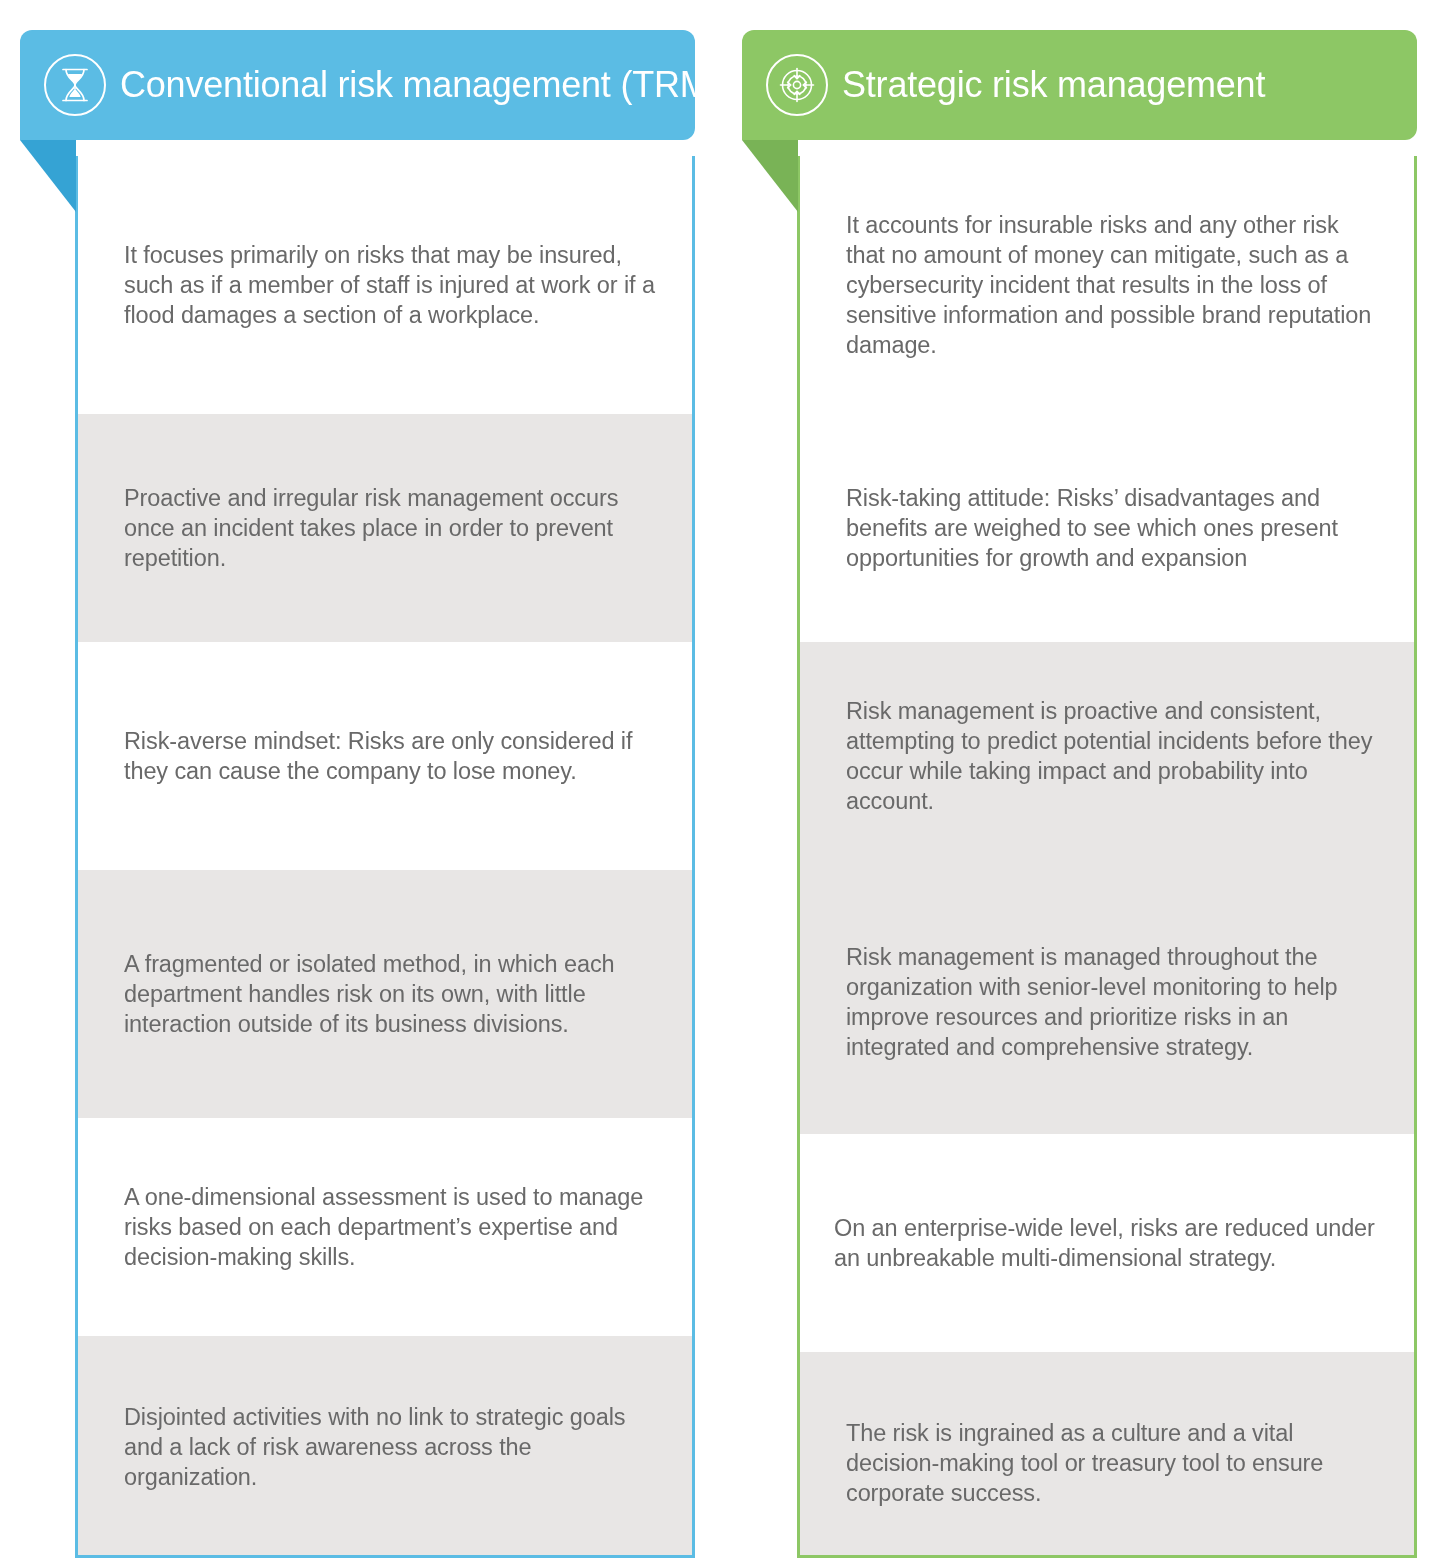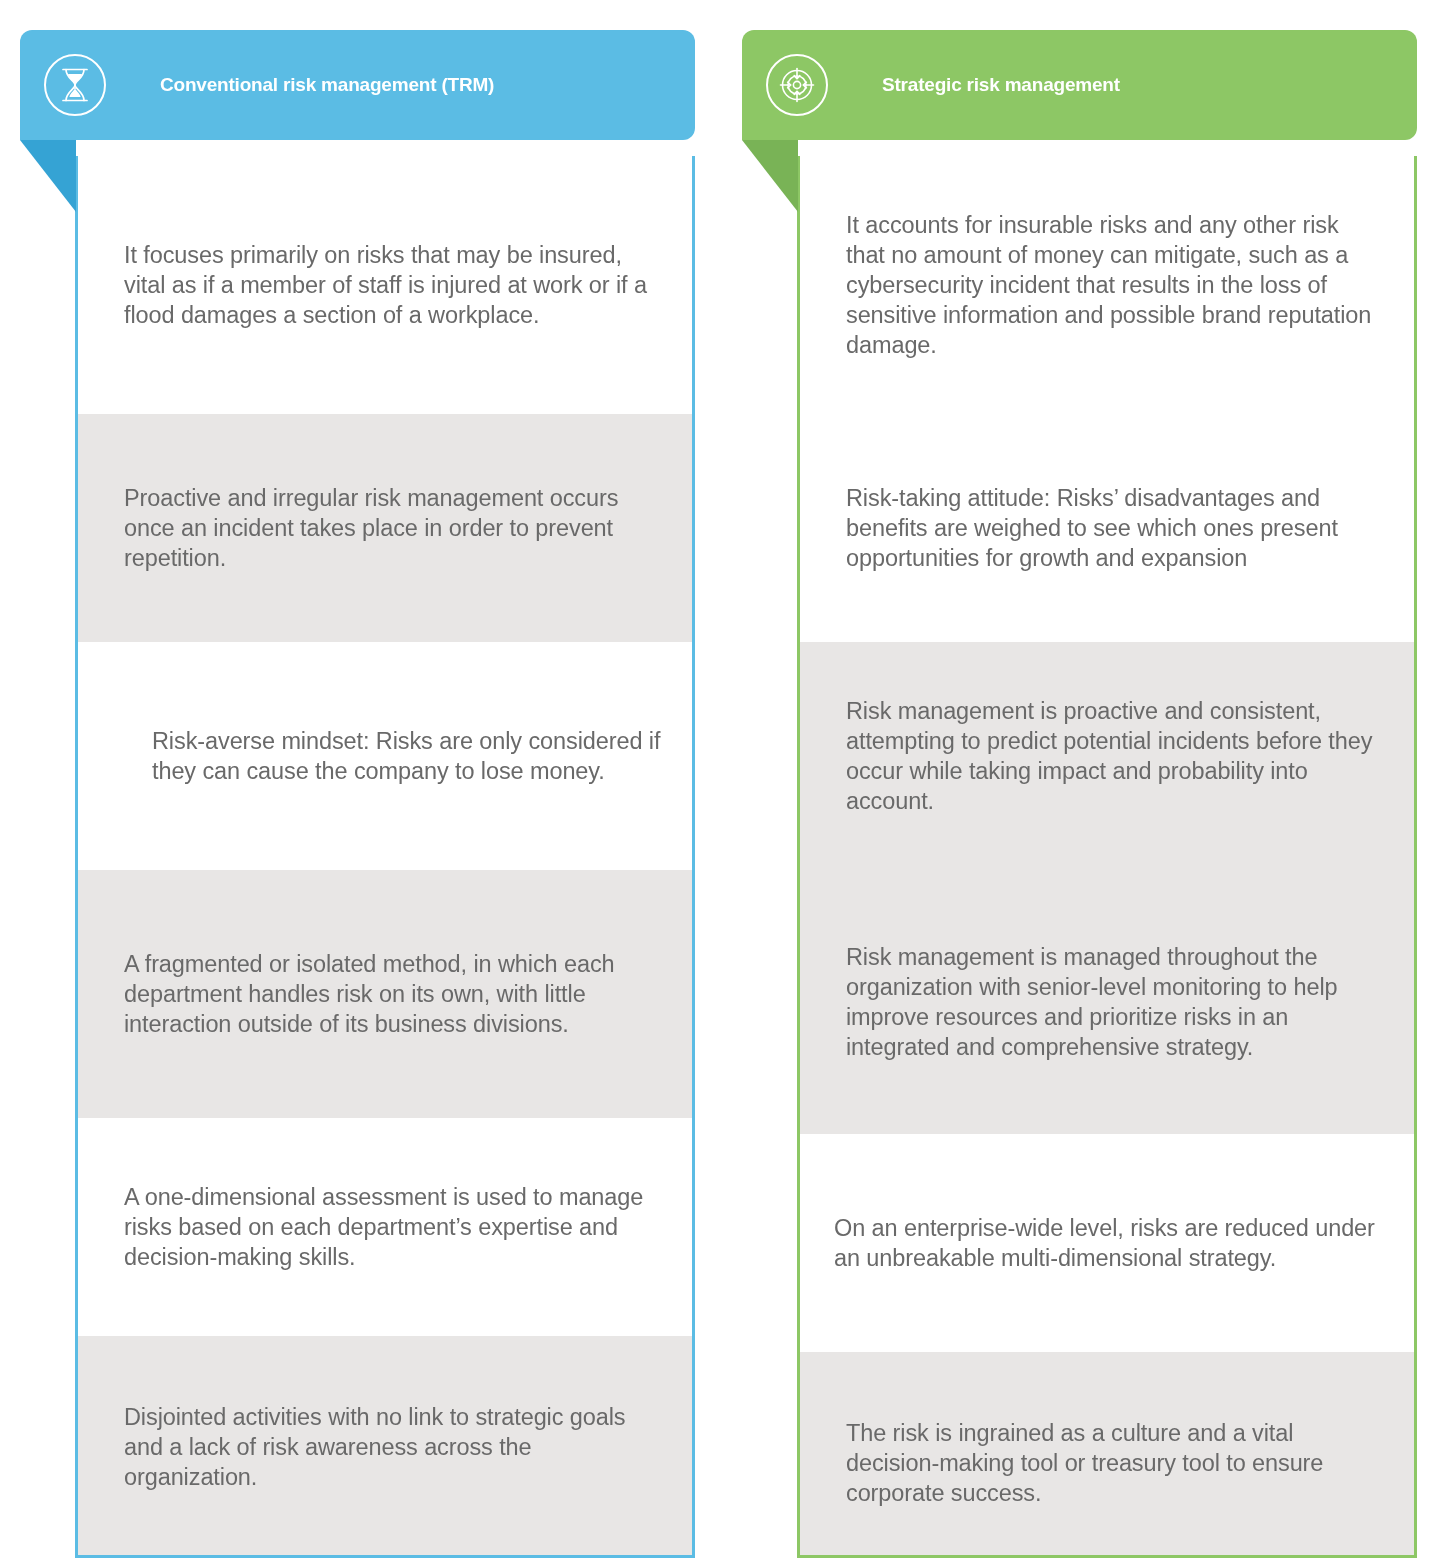--- a/index.html
+++ b/index.html
@@ -55,25 +55,24 @@
     border: 2.5px solid #ffffff;
     display: flex;
     align-items: center;
     justify-content: center;
     flex: 0 0 auto;
   }
   .badge svg { display: block; }
 
   .ribbon-title {
     color: #ffffff;
-    font-size: 19px;
-    font-weight: bold;
+    font-size: 36px;
+    font-weight: normal;
     letter-spacing: -0.2px;
     white-space: nowrap;
-    margin-left: 40px;
   }
 
   
   .card {
     position: absolute;
     left: 75px;
     top: 156px;
     width: 620px;
     height: 1402px;
     background: #ffffff;
@@ -94,21 +93,21 @@
   .row p {
     color: #696969;
     font-size: 23.5px;
     line-height: 30px;
     letter-spacing: -0.1px;
   }
 
   
   .left .row.r0 { height: 258px; }
   .left .row.r1 { height: 228px; }
-  .left .row.r2 { height: 228px; margin-left: 28px; }
+  .left .row.r2 { height: 228px; }
   .left .row.r3 { height: 248px; }
   .left .row.r4 { height: 218px; }
   .left .row.r5 { height: 222px; align-items: center; }
 
   
   .right .row.r0 { height: 258px; }
   .right .row.r1 { height: 228px; }
   .right .row.r2 { height: 228px; }
   .right .row.r3 { height: 264px; }
   .right .row.r4 { height: 218px; padding-left: 34px; }
@@ -137,21 +136,21 @@
           <path d="M11 8 L25 8 C24.2 12.4 18 15.6 18 18.2 C18 15.6 11.8 12.4 11 8 Z" fill="#ffffff" stroke="none"></path>
           <path d="M12.4 31 L23.6 31 C22.6 26.5 18 24.4 18 21.8 C18 24.4 13.4 26.5 12.4 31 Z" fill="#ffffff" stroke="none"></path>
           <line x1="18" y1="19.6" x2="18" y2="22.6" stroke-dasharray="1.2 1.6"></line>
         </svg>
       </div>
       <div class="ribbon-title">Conventional risk management (TRM)</div>
     </div>
 
     <div class="card" style="--accent:#5BBCE4;">
       <div class="row plain r0">
-          <p>It focuses primarily on risks that may be insured, vital as if a member of staff is injured at work or if a flood damages a section of a workplace.</p>
+          <p>It focuses primarily on risks that may be insured, such as if a member of staff is injured at work or if a flood damages a section of a workplace.</p>
         </div>
       <div class="row shade r1">
           <p>Proactive and irregular risk management occurs once an incident takes place in order to prevent repetition.</p>
         </div>
       <div class="row plain r2">
           <p>Risk-averse mindset: Risks are only considered if they can cause the company to lose money.</p>
         </div>
       <div class="row shade r3">
           <p>A fragmented or isolated method, in which each department handles risk on its own, with little interaction outside of its business divisions.</p>
         </div>

